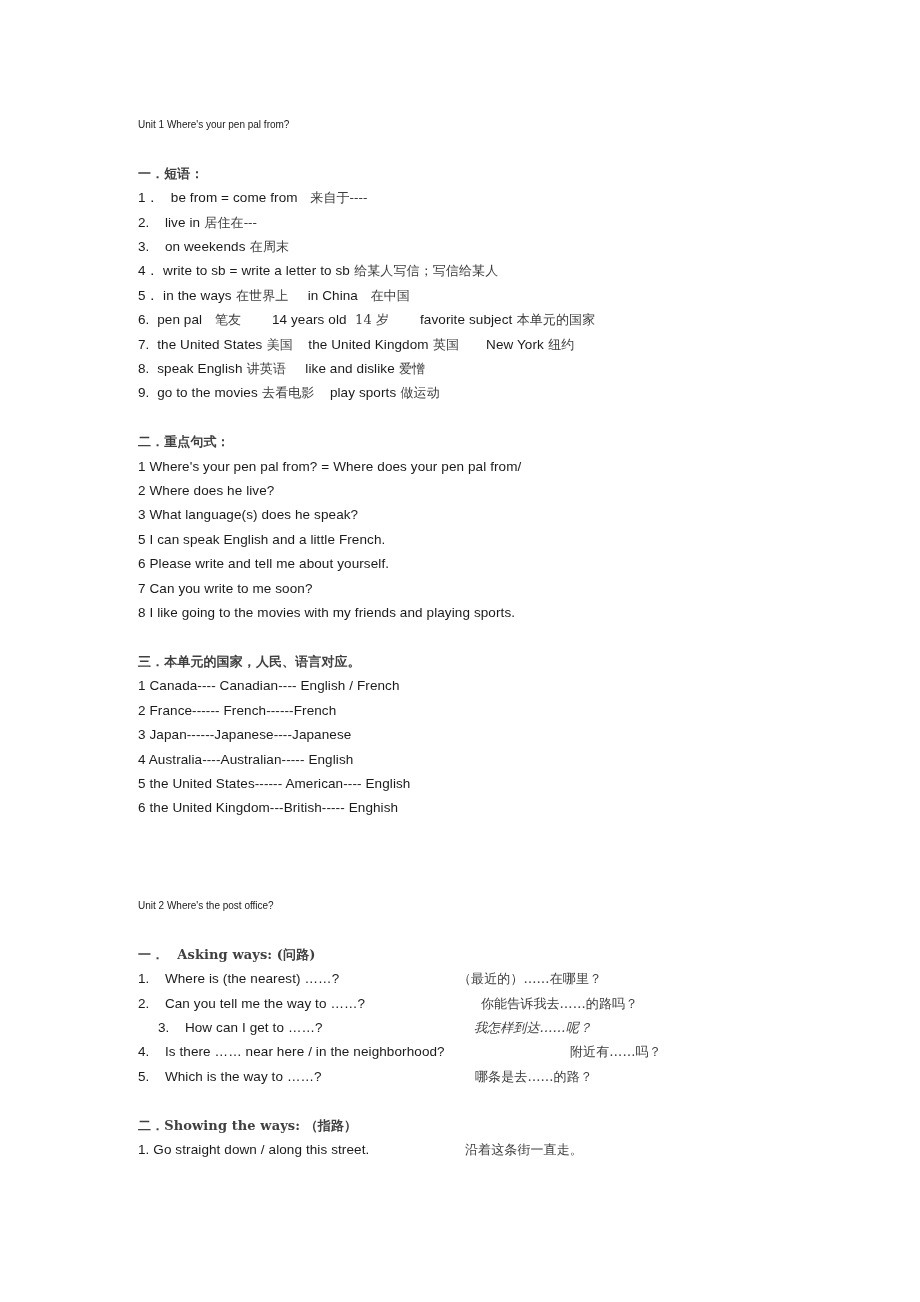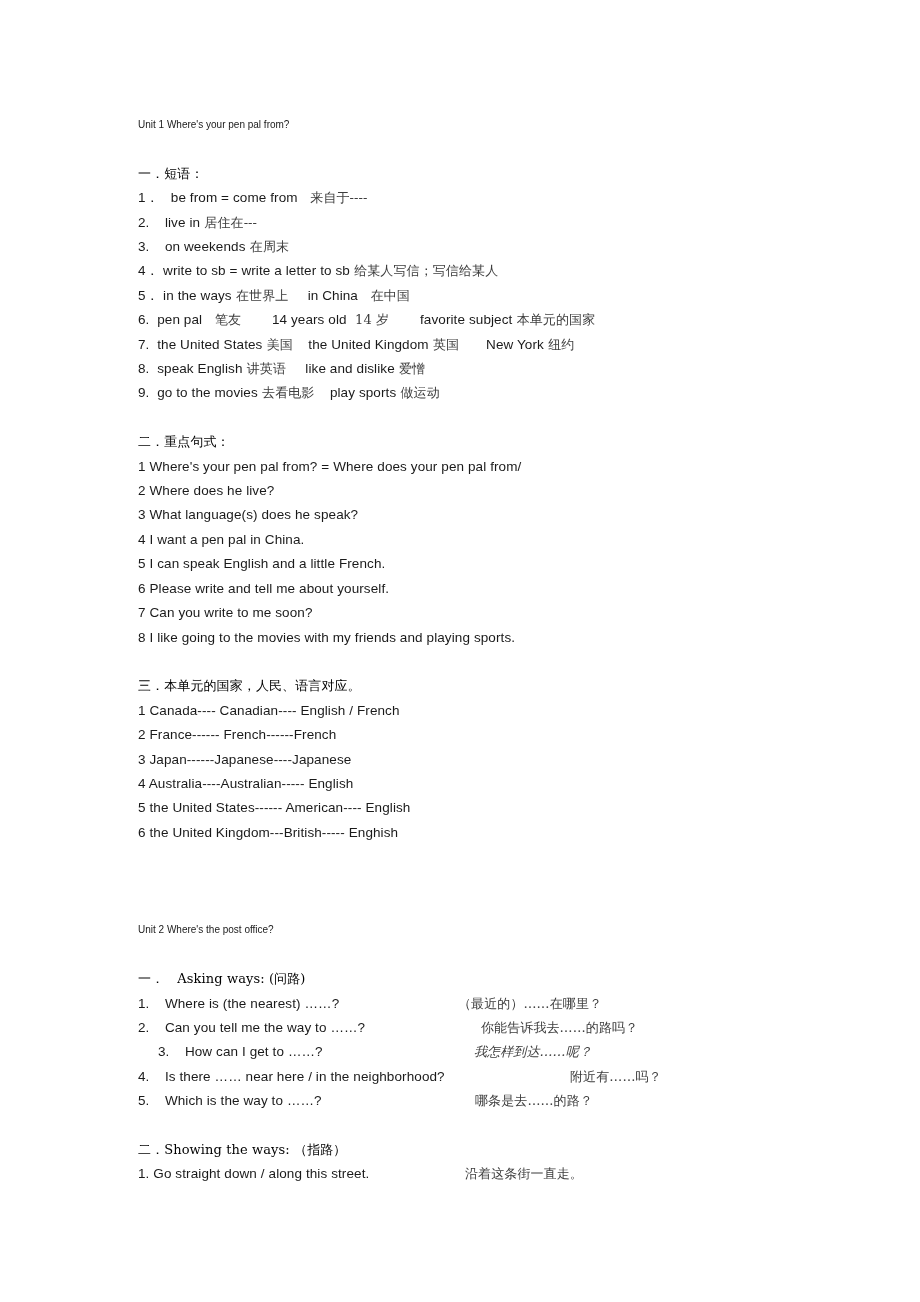--- a/index.html
+++ b/index.html
@@ -35,21 +35,22 @@
     white-space: pre;
     color: #1a1a1a;
     letter-spacing: 0.1px;
   }
   .cn {
     font-family: "DejaVu Serif", "Liberation Serif", serif;
     color: #3d3d3d;
     font-size: 13px;
   }
   .hdr .cn {
-    color: #000000;
+    color: #404040;
+    font-weight: bold;
   }
   .spacer-lg { height: 24.4px; }
   .spacer-xl { height: 48.8px; }
   .unit-title {
     font-size: 10px;
     line-height: 24.4px;
     white-space: pre;
     color: #1a1a1a;
   }
 </style>
@@ -72,21 +73,20 @@
     <div class="line"><span>7.</span><span>  </span><span>the United States</span><span class="cn"> </span><span class="cn">美国</span><span>    </span><span>the United Kingdom</span><span class="cn"> </span><span class="cn">英国</span><span>       </span><span>New York</span><span class="cn"> </span><span class="cn">纽约</span></div>
     <div class="line"><span>8.</span><span>  </span><span>speak English</span><span class="cn"> </span><span class="cn">讲英语</span><span>     </span><span>like and dislike</span><span class="cn"> </span><span class="cn">爱憎</span></div>
     <div class="line"><span>9.</span><span>  </span><span>go to the movies</span><span class="cn"> </span><span class="cn">去看电影</span><span>    </span><span>play sports</span><span class="cn"> </span><span class="cn">做运动</span></div>
 
     <div class="spacer-lg"></div>
 
     <div class="line hdr"><span class="cn">二．重点句式：</span></div>
     <div class="line"><span>1 </span><span>Where's your pen pal from? = Where does your pen pal from/</span></div>
     <div class="line"><span>2 </span><span>Where does he live?</span></div>
     <div class="line"><span>3 </span><span>What language(s) does he speak?</span></div>
-    <div class="line"><span>4 </span><span>I want a pen pal in China.</span></div>
     <div class="line"><span>5 </span><span>I can speak English and a little French.</span></div>
     <div class="line"><span>6 </span><span>Please write and tell me about yourself.</span></div>
     <div class="line"><span>7 </span><span>Can you write to me soon?</span></div>
     <div class="line"><span>8 </span><span>I like going to the movies with my friends and playing sports.</span></div>
 
     <div class="spacer-lg"></div>
 
     <div class="line hdr"><span class="cn">三．本单元的国家，人民、语言对应。</span></div>
     <div class="line"><span>1 </span><span>Canada---- Canadian---- English / French</span></div>
     <div class="line"><span>2 </span><span>France------ French------French</span></div>

